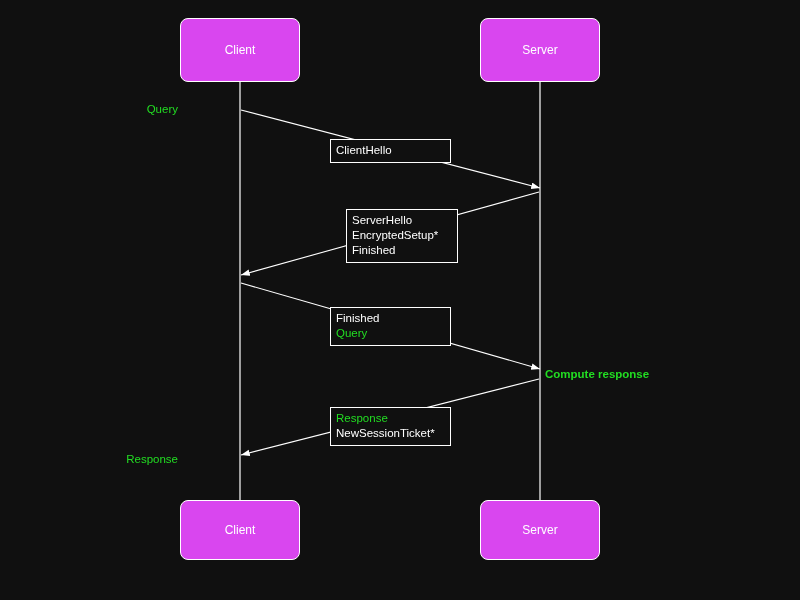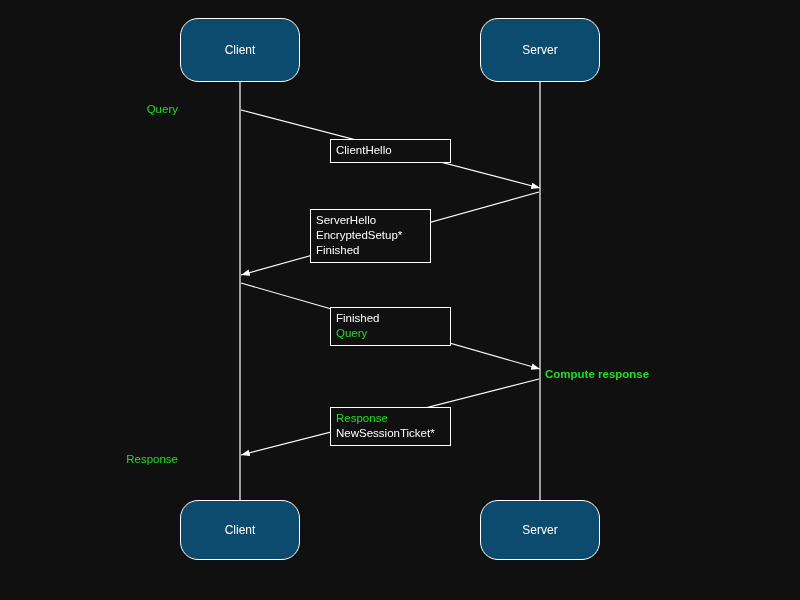--- a/index.html
+++ b/index.html
@@ -19,22 +19,22 @@
     position: absolute;
     left: 0;
     top: 0;
     width: 800px;
     height: 600px;
   }
   .node-box {
     position: absolute;
     box-sizing: border-box;
     border: 1px solid #ffffff;
-    border-radius: 18px;
-    background: #0c4a6e;
+    border-radius: 8px;
+    background: #d946ef;
     display: flex;
     align-items: center;
     justify-content: center;
     font-size: 12px;
     color: #ffffff;
   }
   .msg-box {
     position: absolute;
     box-sizing: border-box;
     border: 1px solid #ffffff;
@@ -93,21 +93,21 @@
   <span>Client</span>
 </div>
 <div class="node-box" style="left:480px; top:500px; width:120px; height:60px;">
   <span>Server</span>
 </div>
 
 <div class="msg-box" style="left:330px; top:139px; width:121px;">
   <span class="msg-line">ClientHello</span>
 </div>
 
-<div class="msg-box" style="left:310px; top:209px; width:121px;">
+<div class="msg-box" style="left:346px; top:209px; width:112px;">
   <span class="msg-line">ServerHello</span>
   <span class="msg-line">EncryptedSetup*</span>
   <span class="msg-line">Finished</span>
 </div>
 
 <div class="msg-box" style="left:330px; top:307px; width:121px;">
   <span class="msg-line">Finished</span>
   <span class="msg-line green">Query</span>
 </div>
 

